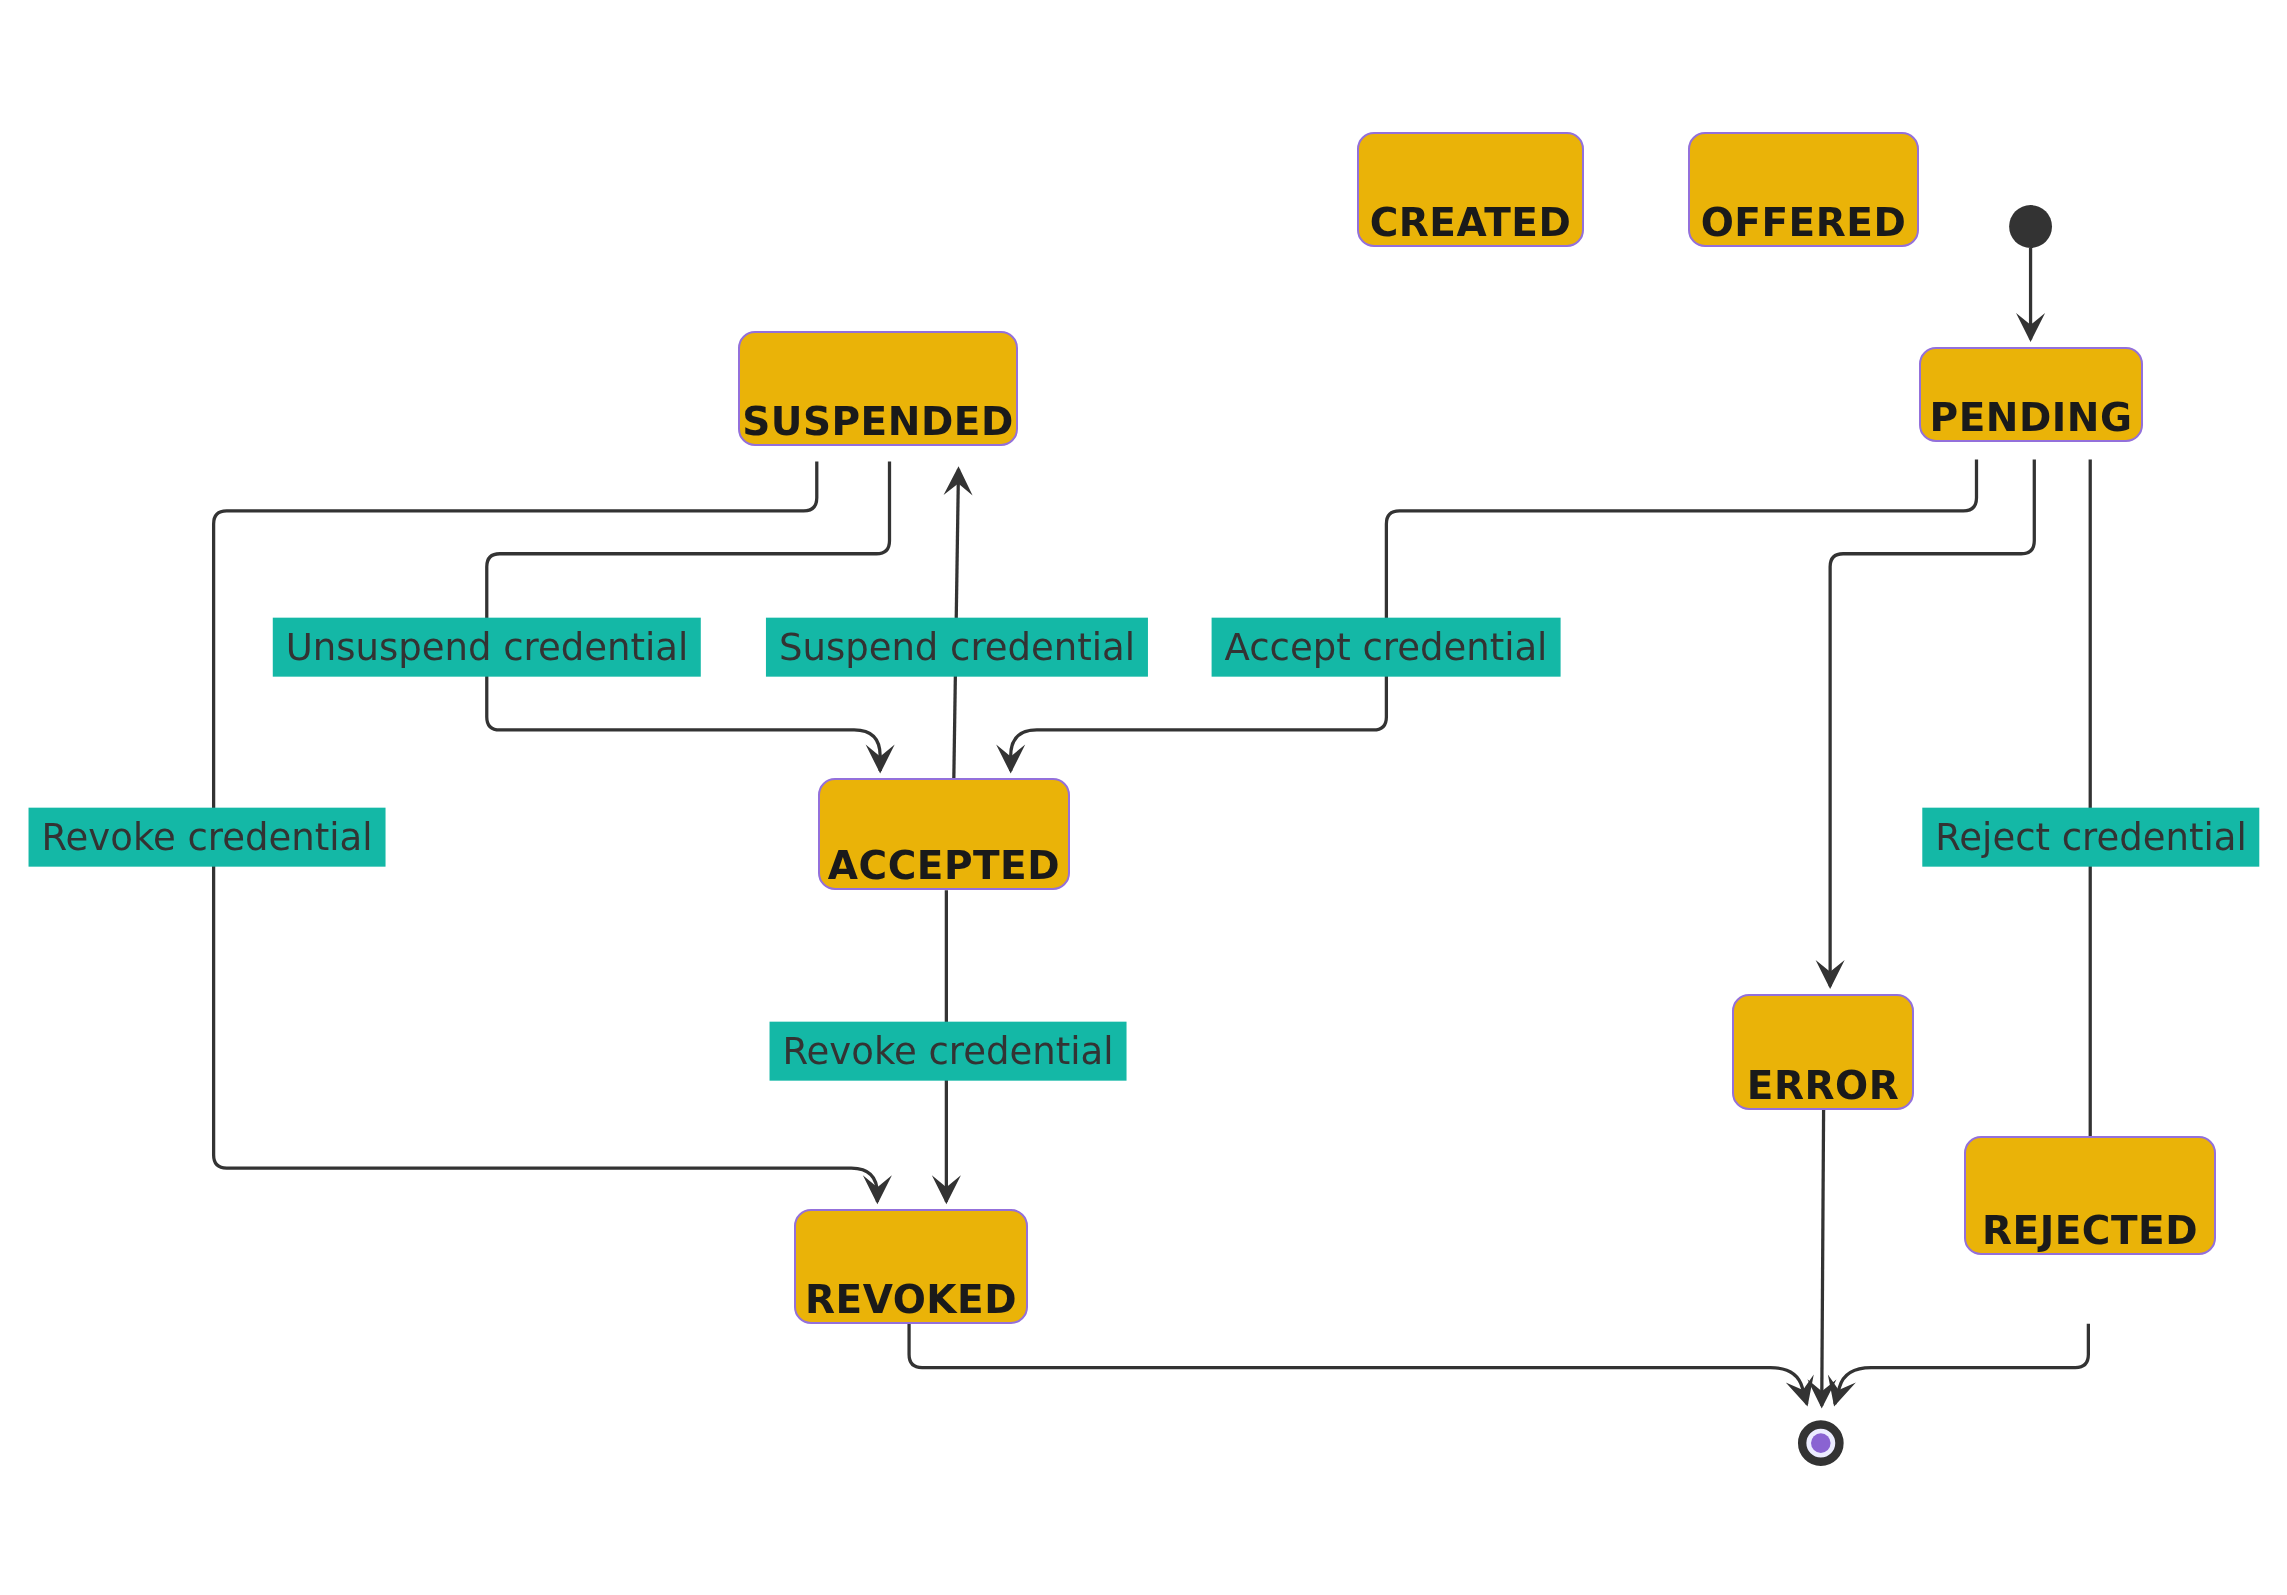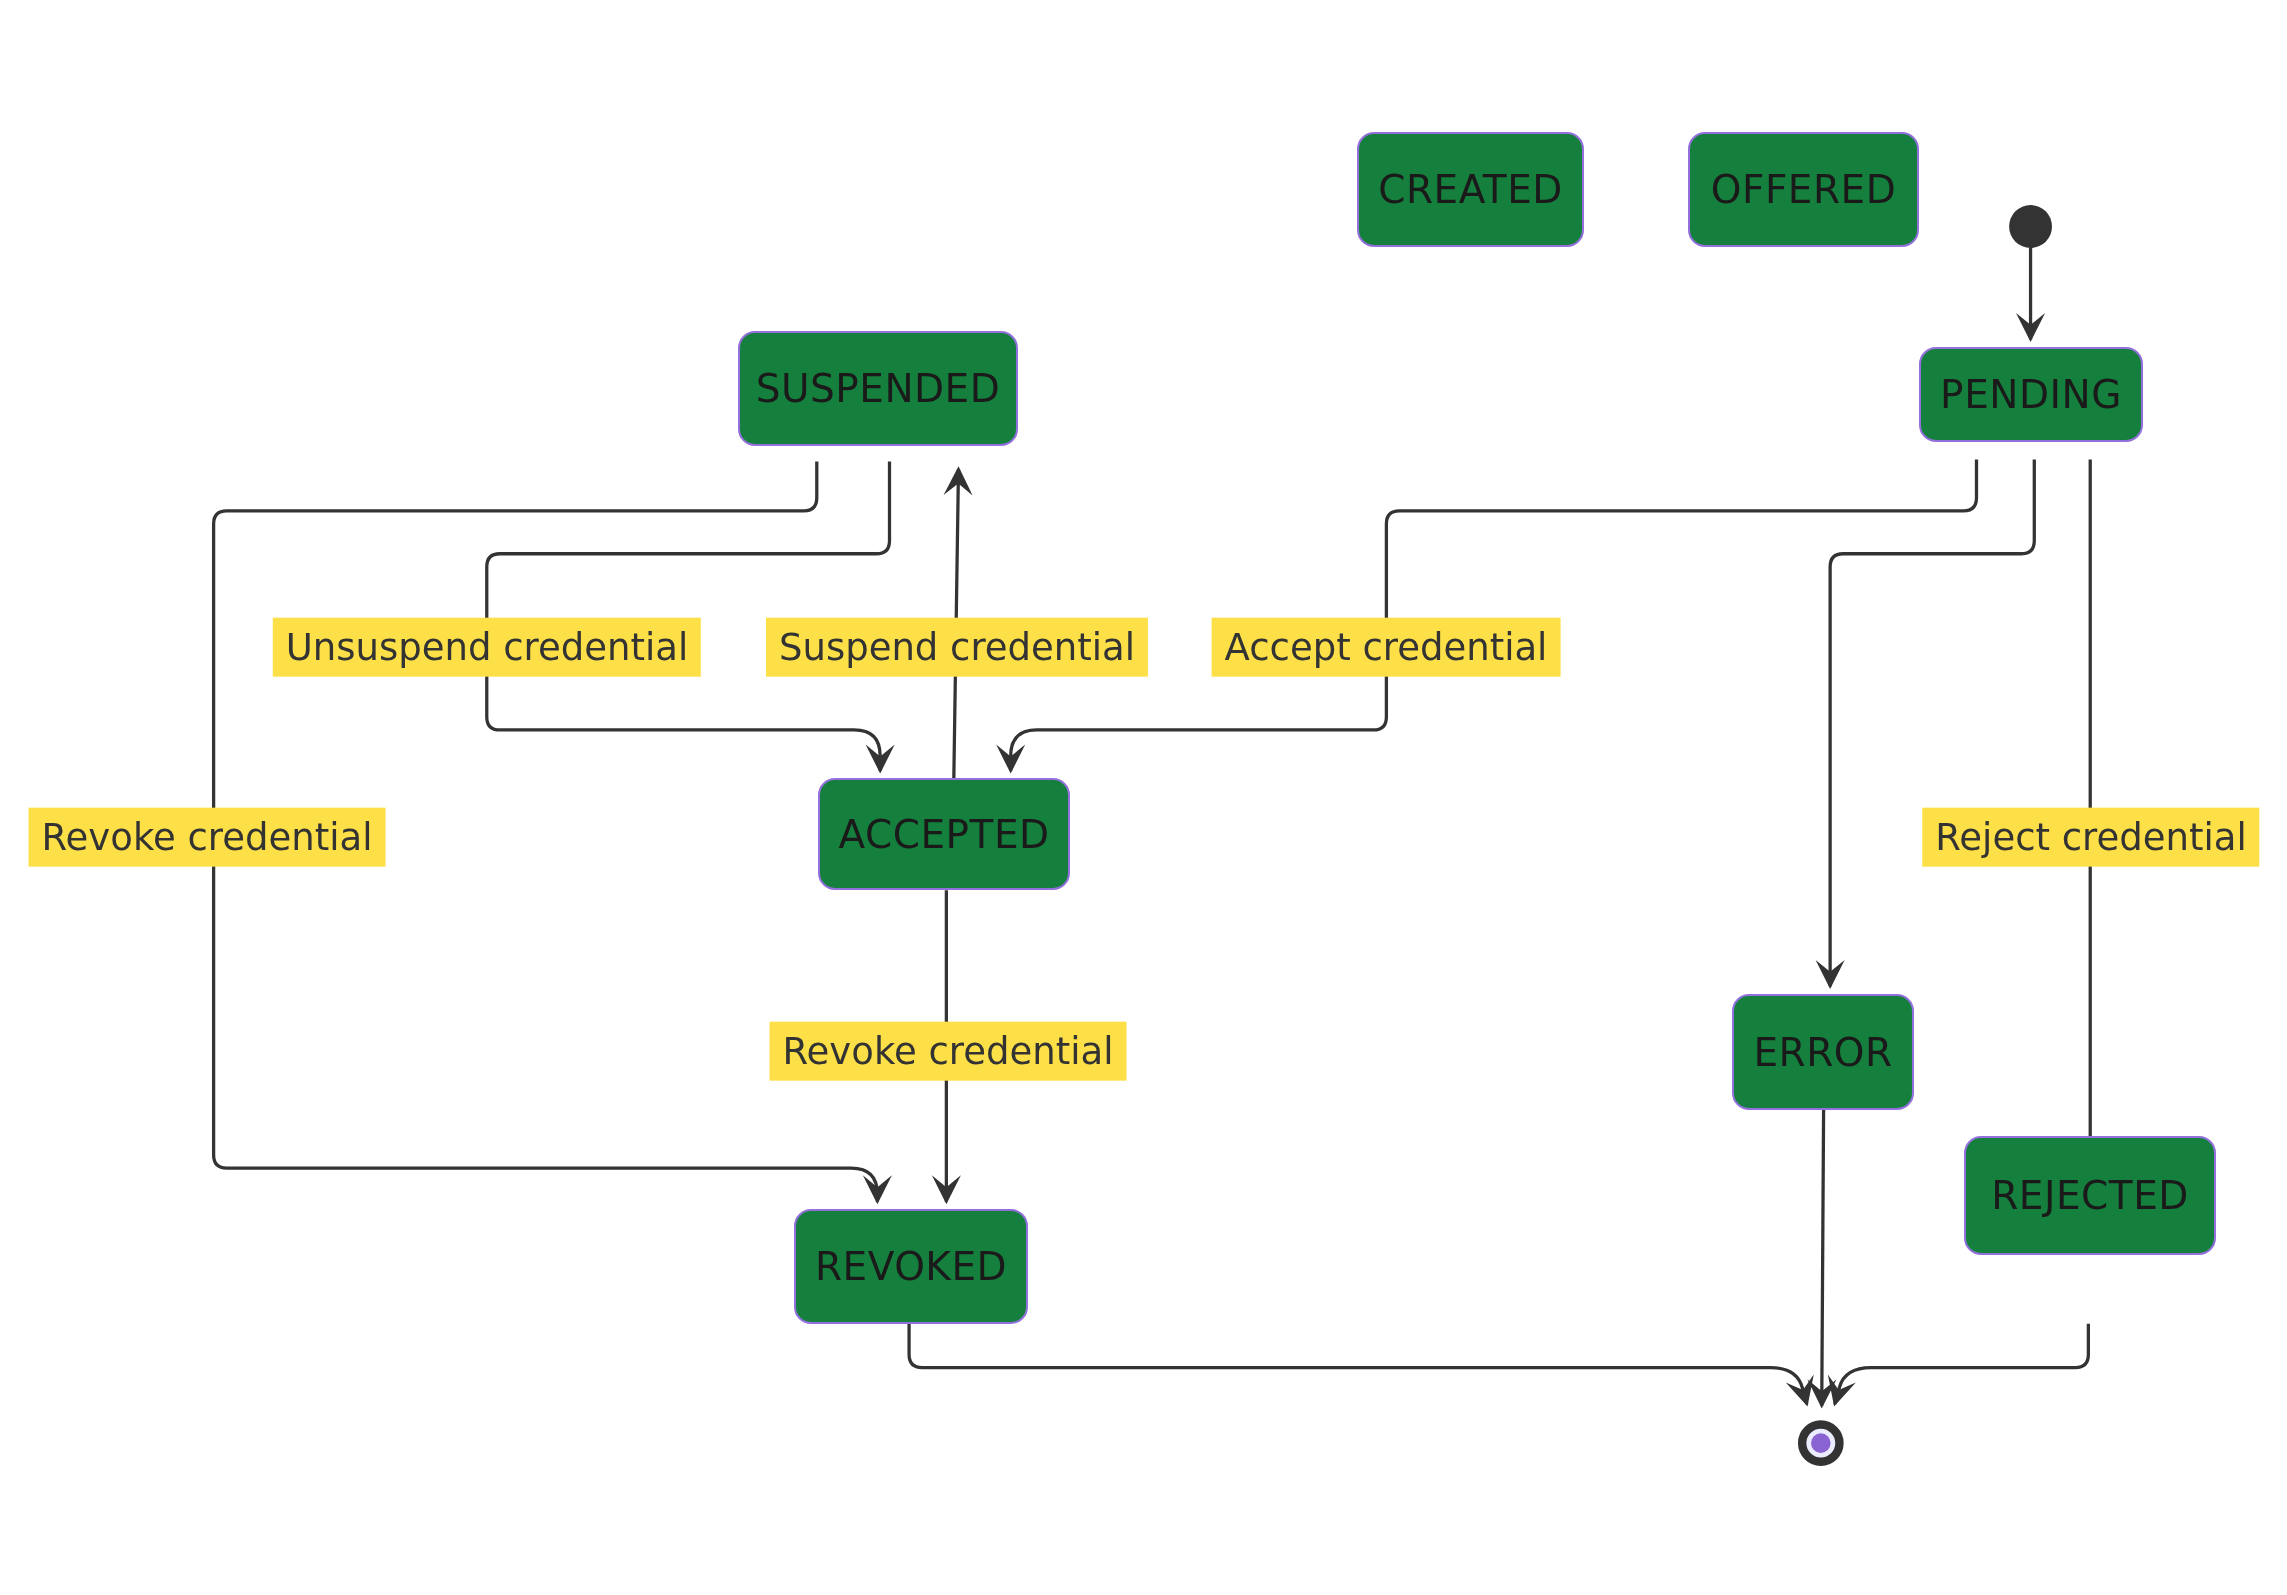--- a/index.html
+++ b/index.html
@@ -18,36 +18,36 @@
   #edge-layer {
     position: absolute;
     left: 0;
     top: 0;
     width: 2288px;
     height: 1596px;
   }
   .state-node {
     position: absolute;
     box-sizing: border-box;
-    background: #15803d;
+    background: #eab308;
     border: 2.8px solid #9370DB;
     border-radius: 17px;
     display: flex;
-    align-items: center;
+    align-items: flex-end;
     justify-content: center;
     font-size: 39px;
-    font-weight: 400;
+    font-weight: 700;
     color: #1a1a1a;
     letter-spacing: 0.5px;
     white-space: nowrap;
   }
   .edge-label {
     position: absolute;
     transform: translate(-50%, -50%);
-    background: #fde047;
+    background: #14b8a6;
     color: #333333;
     font-size: 37px;
     font-weight: 400;
     line-height: 1.18;
     padding: 7.5px 13px;
     white-space: nowrap;
   }
   .edge-path {
     fill: none;
     stroke: #333333;

